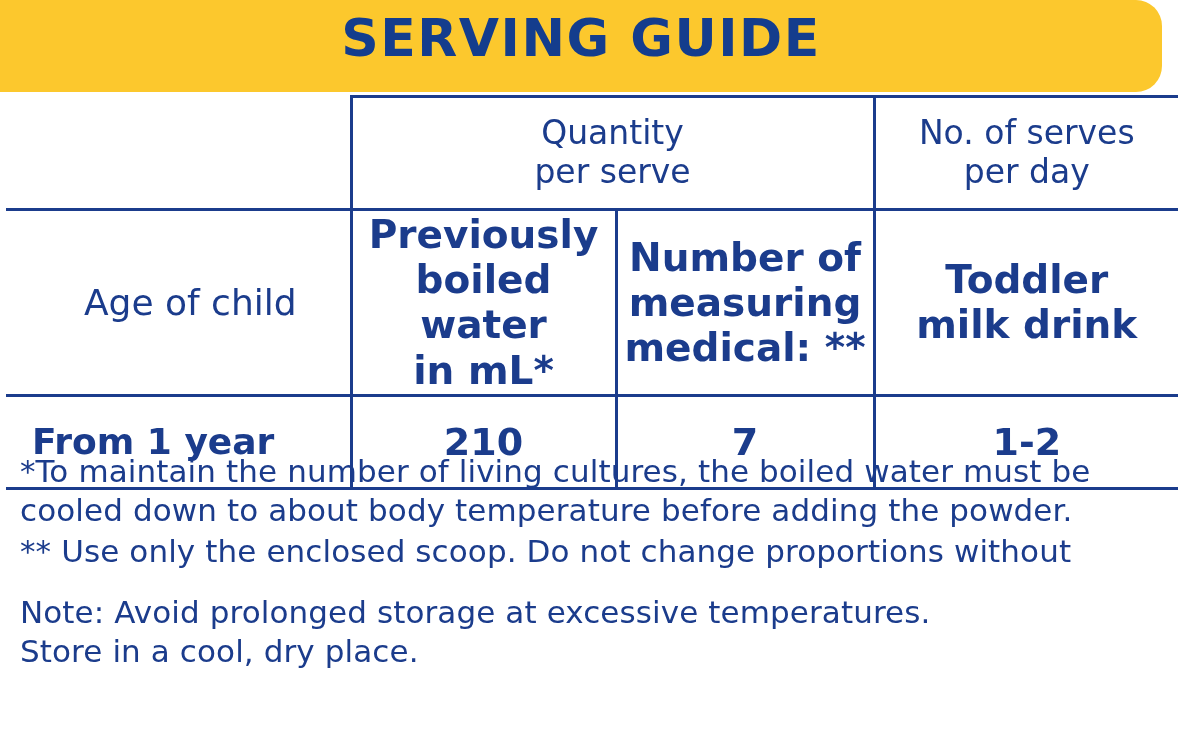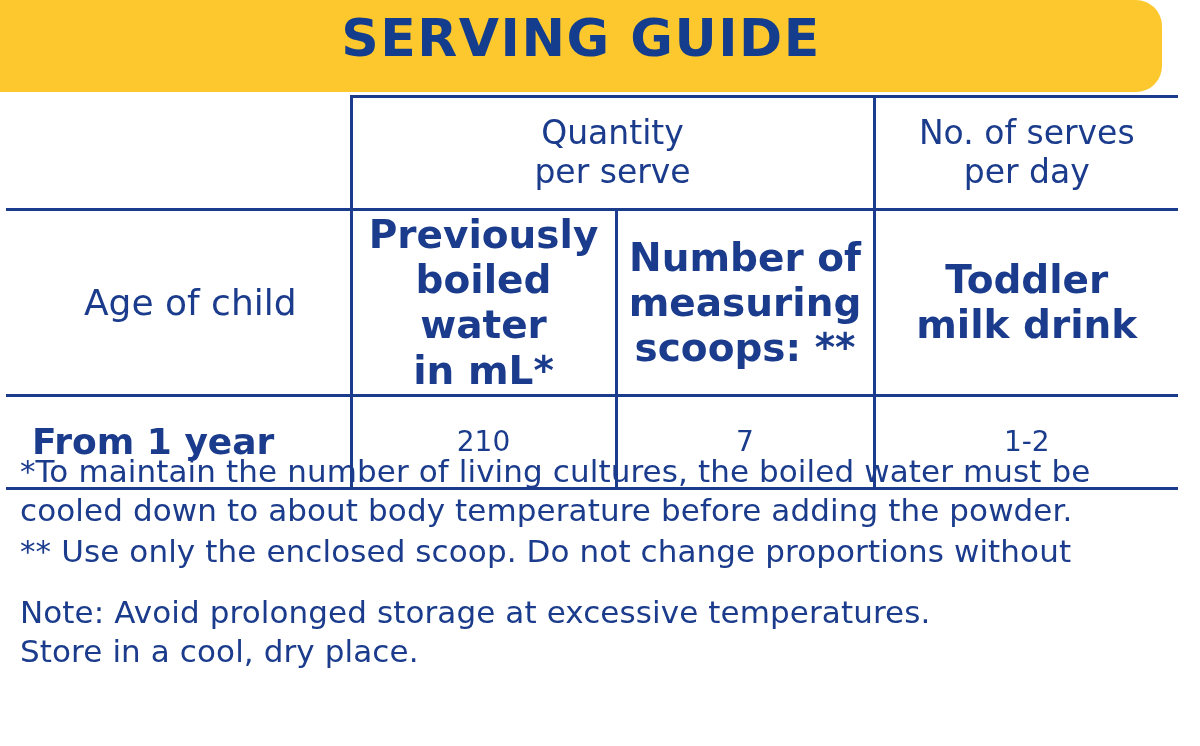--- a/index.html
+++ b/index.html
@@ -92,22 +92,22 @@
     padding-left: 26px;
     font-weight: normal;
   }
   .data-left {
     font-size: 36px;
     text-align: left !important;
     padding-left: 26px;
     font-weight: bold;
   }
   .data-num {
-    font-size: 28px;
-    font-weight: normal;
+    font-size: 38px;
+    font-weight: bold;
   }
 
   
   .notes {
     position: absolute;
     left: 20px;
     top: 452px;
     width: 1186px;
   }
   .note-line {
@@ -152,21 +152,21 @@
         <tr class="row-head">
           <td class="age-label no-left">Age of child</td>
           <td class="bold-head">
             <div>Previously</div>
             <div>boiled water</div>
             <div>in mL*</div>
           </td>
           <td class="bold-head">
             <div>Number of</div>
             <div>measuring</div>
-            <div>scoops: **</div>
+            <div>medical: **</div>
           </td>
           <td class="bold-head no-right">
             <div>Toddler</div>
             <div>milk drink</div>
           </td>
         </tr>
 
         <tr class="row-data">
           <td class="data-left no-left">From 1 year</td>
           <td class="data-num">210</td>

